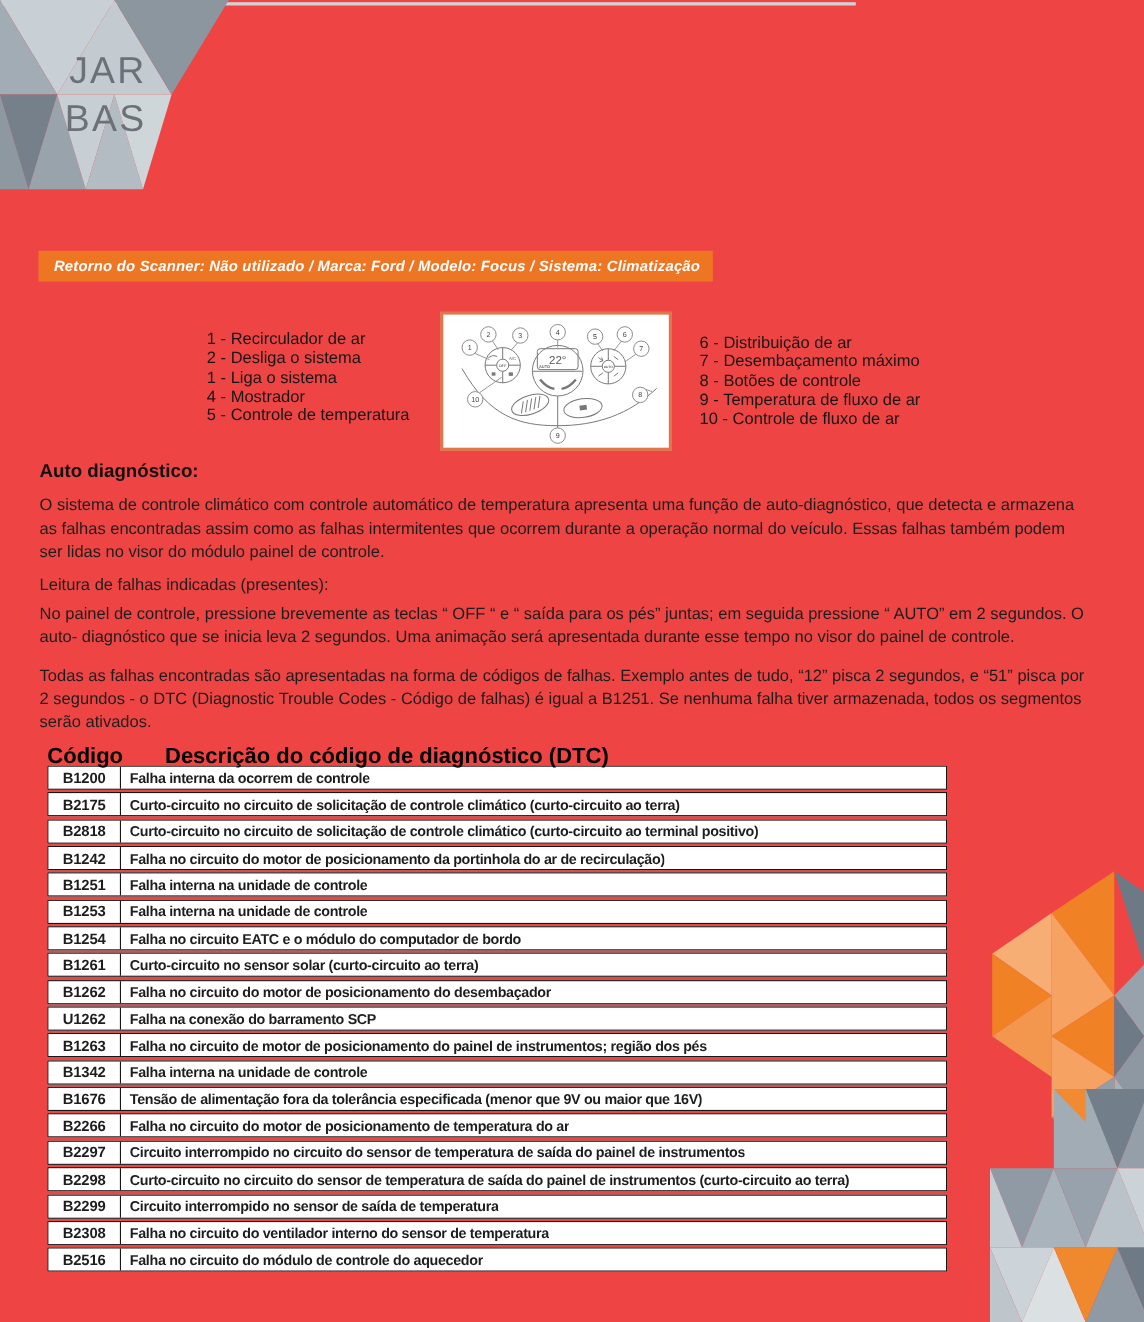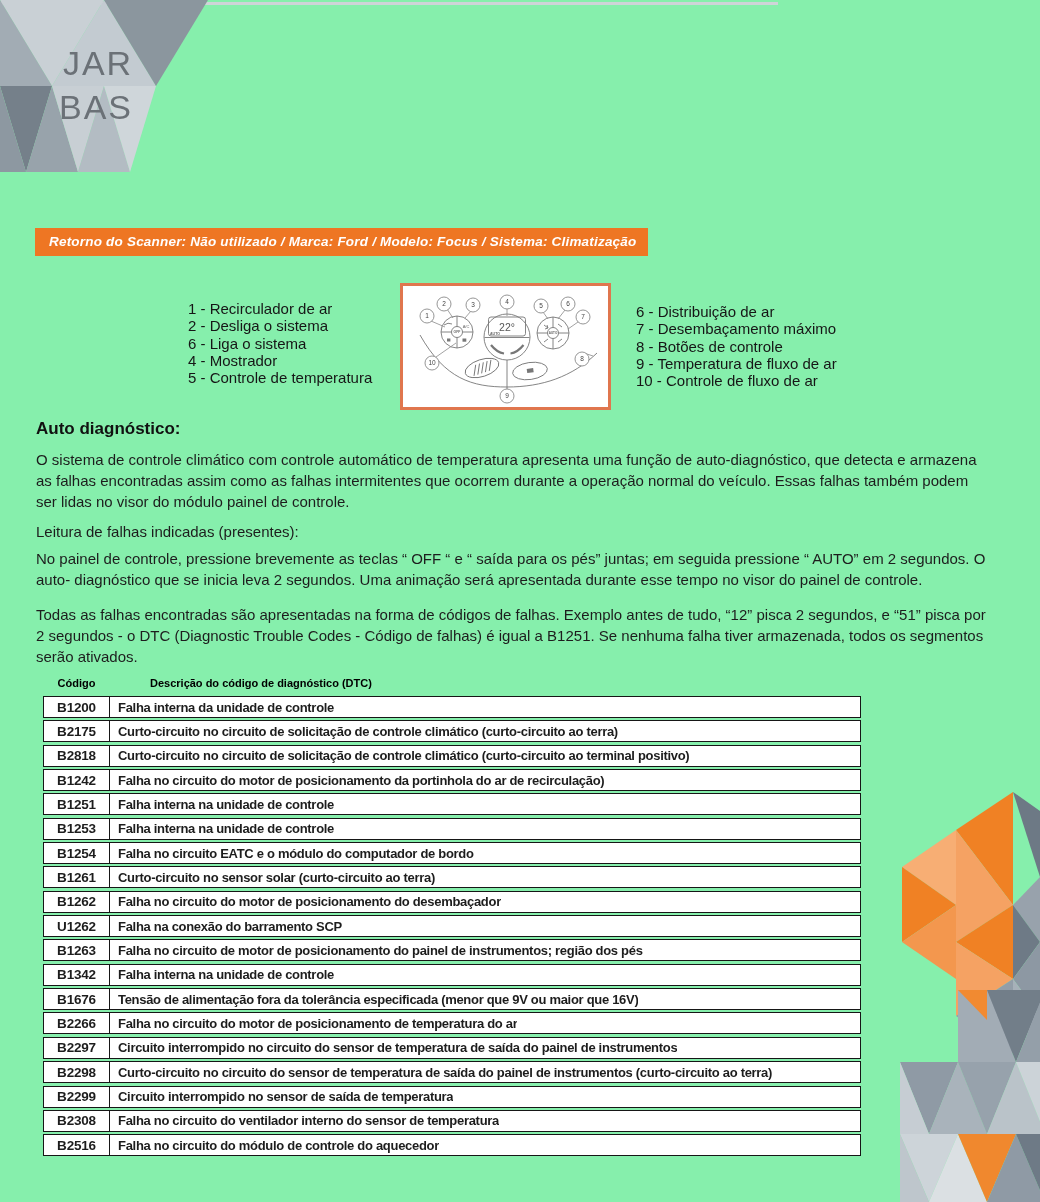--- a/index.html
+++ b/index.html
@@ -1,35 +1,35 @@
 <!DOCTYPE html>
 <html><head>
 <meta charset="utf-8">
 <style>
   html,body{margin:0;padding:0;background:#ffffff;}
-  #page{position:relative;width:1040px;height:1202px;background:#86efac;overflow:hidden;
+  #page{position:relative;width:1040px;height:1202px;background:#ef4444;overflow:hidden;
         font-family:"Liberation Sans",sans-serif;color:#1d1d1d;text-decoration:underline;}
   .abs{position:absolute;}
   #top-rule{left:0;top:2px;width:778px;height:3px;background:#cfd4d8;}
   #page-title{left:36px;top:199px;width:960px;font-size:22px;font-weight:400;color:#353535;letter-spacing:.2px;}
   #banner{left:35px;top:228px;width:613px;height:28px;line-height:28px;
           color:#ffffff;font-size:13.5px;font-weight:bold;font-style:italic;
           padding-left:14px;box-sizing:border-box;letter-spacing:.2px;}
   .legend{font-size:15px;line-height:17.3px;color:#161616;}
   #legend-left{left:188px;top:300px;}
   #legend-right{left:620px;top:303px;margin-left:16px;}
   .heading{left:36px;top:419px;font-size:17px;font-weight:bold;color:#111;}
   .para{left:36px;width:952px;font-size:15px;line-height:21px;color:#1d1d1d;}
   #para1{top:449px;}
   #reading-line{top:521px;}
   #para2{top:548px;}
   #para3{top:604px;}
   
   #dtc-table{left:43px;top:677px;width:818px;}
-  #dtc-header{display:flex;height:18px;margin-bottom:1px;font-weight:bold;font-size:11px;color:#000;}
+  #dtc-header{display:flex;height:18px;margin-bottom:1px;font-weight:bold;font-size:20px;color:#000;}
   #dtc-header .h-code{width:67px;text-align:center;}
   #dtc-header .h-desc{padding-left:40px;}
   .dtc-row{display:flex;align-items:stretch;border:1.5px solid #161616;height:22px;
            margin-bottom:2.35px;box-sizing:border-box;background:#fff;}
   .dtc-code{width:65px;border-right:1.5px solid #161616;display:flex;align-items:center;justify-content:center;
             font-weight:bold;font-size:13.5px;letter-spacing:-.2px;flex:none;}
   .dtc-desc{display:flex;align-items:center;padding-left:8px;font-weight:bold;font-size:13px;
             letter-spacing:-.3px;white-space:nowrap;overflow:hidden;}
   svg text{font-family:"Liberation Sans",sans-serif;}
 </style>
@@ -56,21 +56,21 @@
     <text x="98" y="75" text-anchor="middle" font-size="34" letter-spacing="2" fill="#6b7177">JAR</text>
     <text x="96" y="119" text-anchor="middle" font-size="34" letter-spacing="2" fill="#6b7177">BAS</text>
   </svg>
 
 
   <div id="banner" class="abs" style="background:#ee7623;">Retorno do Scanner: Não utilizado  / Marca: Ford / Modelo: Focus / Sistema: Climatização</div>
 
   <div id="legend-left" class="abs legend">
       <div>1 - Recirculador de ar</div>
       <div>2 - Desliga o sistema</div>
-      <div>6 - Liga o sistema</div>
+      <div>1 - Liga o sistema</div>
       <div>4 - Mostrador</div>
       <div>5 - Controle de temperatura</div>
     </div>
   <div id="legend-right" class="abs legend">
       <div>6 - Distribuição de ar</div>
       <div>7 - Desembaçamento máximo</div>
       <div>8 - Botões de controle</div>
       <div>9 - Temperatura de fluxo de ar</div>
       <div>10 - Controle de fluxo de ar</div>
     </div>
@@ -178,21 +178,21 @@
   <div id="para3" class="abs para">Todas as falhas encontradas são apresentadas na forma de códigos de falhas. Exemplo antes de tudo, “12” pisca 2 segundos, e “51” pisca por 2 segundos - o DTC (Diagnostic Trouble Codes - Código de falhas) é igual a B1251. Se nenhuma falha tiver armazenada, todos os segmentos serão ativados.</div>
 
   <div id="dtc-table" class="abs">
     <div id="dtc-header">
       <div class="h-code">Código</div>
       <div class="h-desc">Descrição do código de diagnóstico (DTC)</div>
     </div>
     <div id="dtc-rows">
         <div class="dtc-row">
           <div class="dtc-code">B1200</div>
-          <div class="dtc-desc">Falha interna da unidade de controle</div>
+          <div class="dtc-desc">Falha interna da ocorrem de controle</div>
         </div>
         <div class="dtc-row">
           <div class="dtc-code">B2175</div>
           <div class="dtc-desc">Curto-circuito no circuito de solicitação de controle climático (curto-circuito ao terra)</div>
         </div>
         <div class="dtc-row">
           <div class="dtc-code">B2818</div>
           <div class="dtc-desc">Curto-circuito no circuito de solicitação de controle climático (curto-circuito ao terminal positivo)</div>
         </div>
         <div class="dtc-row">

